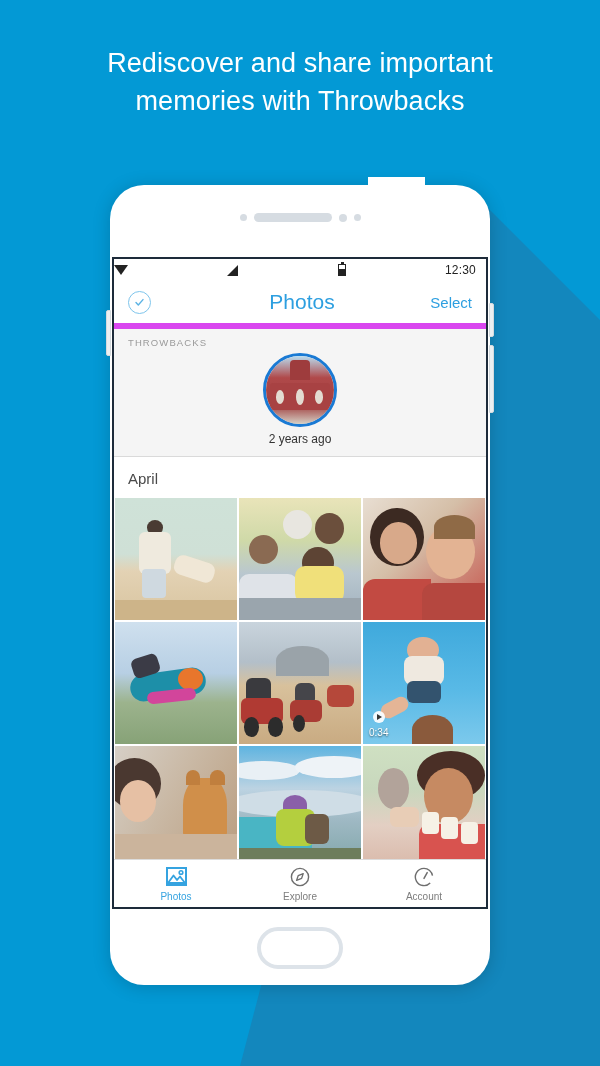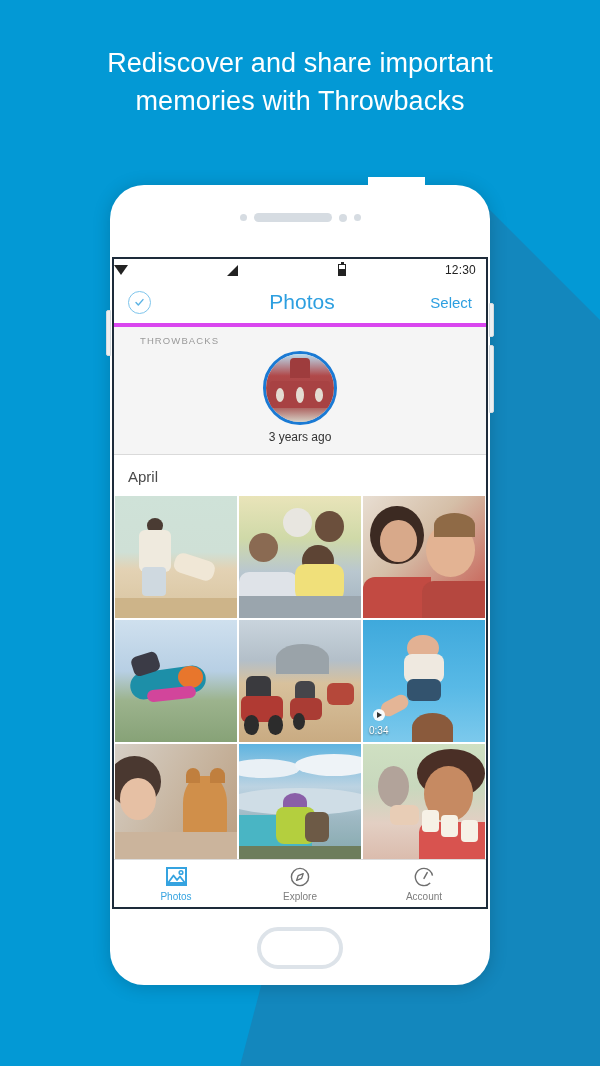--- a/index.html
+++ b/index.html
@@ -133,23 +133,23 @@
   .app-title {
     font-size: 21px; color: #2d9fe0; font-weight: 400;
     position: absolute; left: 0; width: 376px; text-align: center;
     pointer-events: none;
   }
   .select-link { font-size: 15px; color: #2d9fe0; }
 
   
   .throwbacks {
     background: #f5f5f5;
-    border-top: 4px solid #d946ef;
+    border-top: 6px solid #d946ef;
     border-bottom: 1px solid #dadada;
-    padding: 8px 12px 10px;
+    padding: 8px 0 10px;
   }
   .tb-label {
     font-size: 9.5px; color: #9a9a9a; letter-spacing: 1.1px;
     padding-left: 14px; margin-bottom: 5px;
   }
   .tb-row { display: flex; justify-content: space-around; }
   .tb-item { width: 108px; text-align: center; }
   .tb-circle {
     width: 74px; height: 74px; border-radius: 50%;
     margin: 0 auto 5px;
@@ -286,21 +286,21 @@
         <div class="tb-item">
           <div class="tb-circle">
             <div class="ph p-brick">
               <div class="blob" style="left:36%;top:6%;width:28%;height:30%;background:#9e3c3d;border-radius:4px 4px 0 0;"></div>
               <div class="blob" style="left:6%;top:40%;width:88%;height:40%;background:#a84243;border-radius:3px;"></div>
               <div class="blob" style="left:14%;top:50%;width:12%;height:20%;background:#e3dcd2;"></div>
               <div class="blob" style="left:44%;top:48%;width:12%;height:24%;background:#e3dcd2;"></div>
               <div class="blob" style="left:72%;top:50%;width:12%;height:20%;background:#e3dcd2;"></div>
             </div>
           </div>
-          <div class="tb-caption">3 years ago</div>
+          <div class="tb-caption">2 years ago</div>
         </div>
 
       </div>
     </div>
 
     <div class="sec-head">April</div>
 
     <div class="grid">
 
       <div class="cell">

